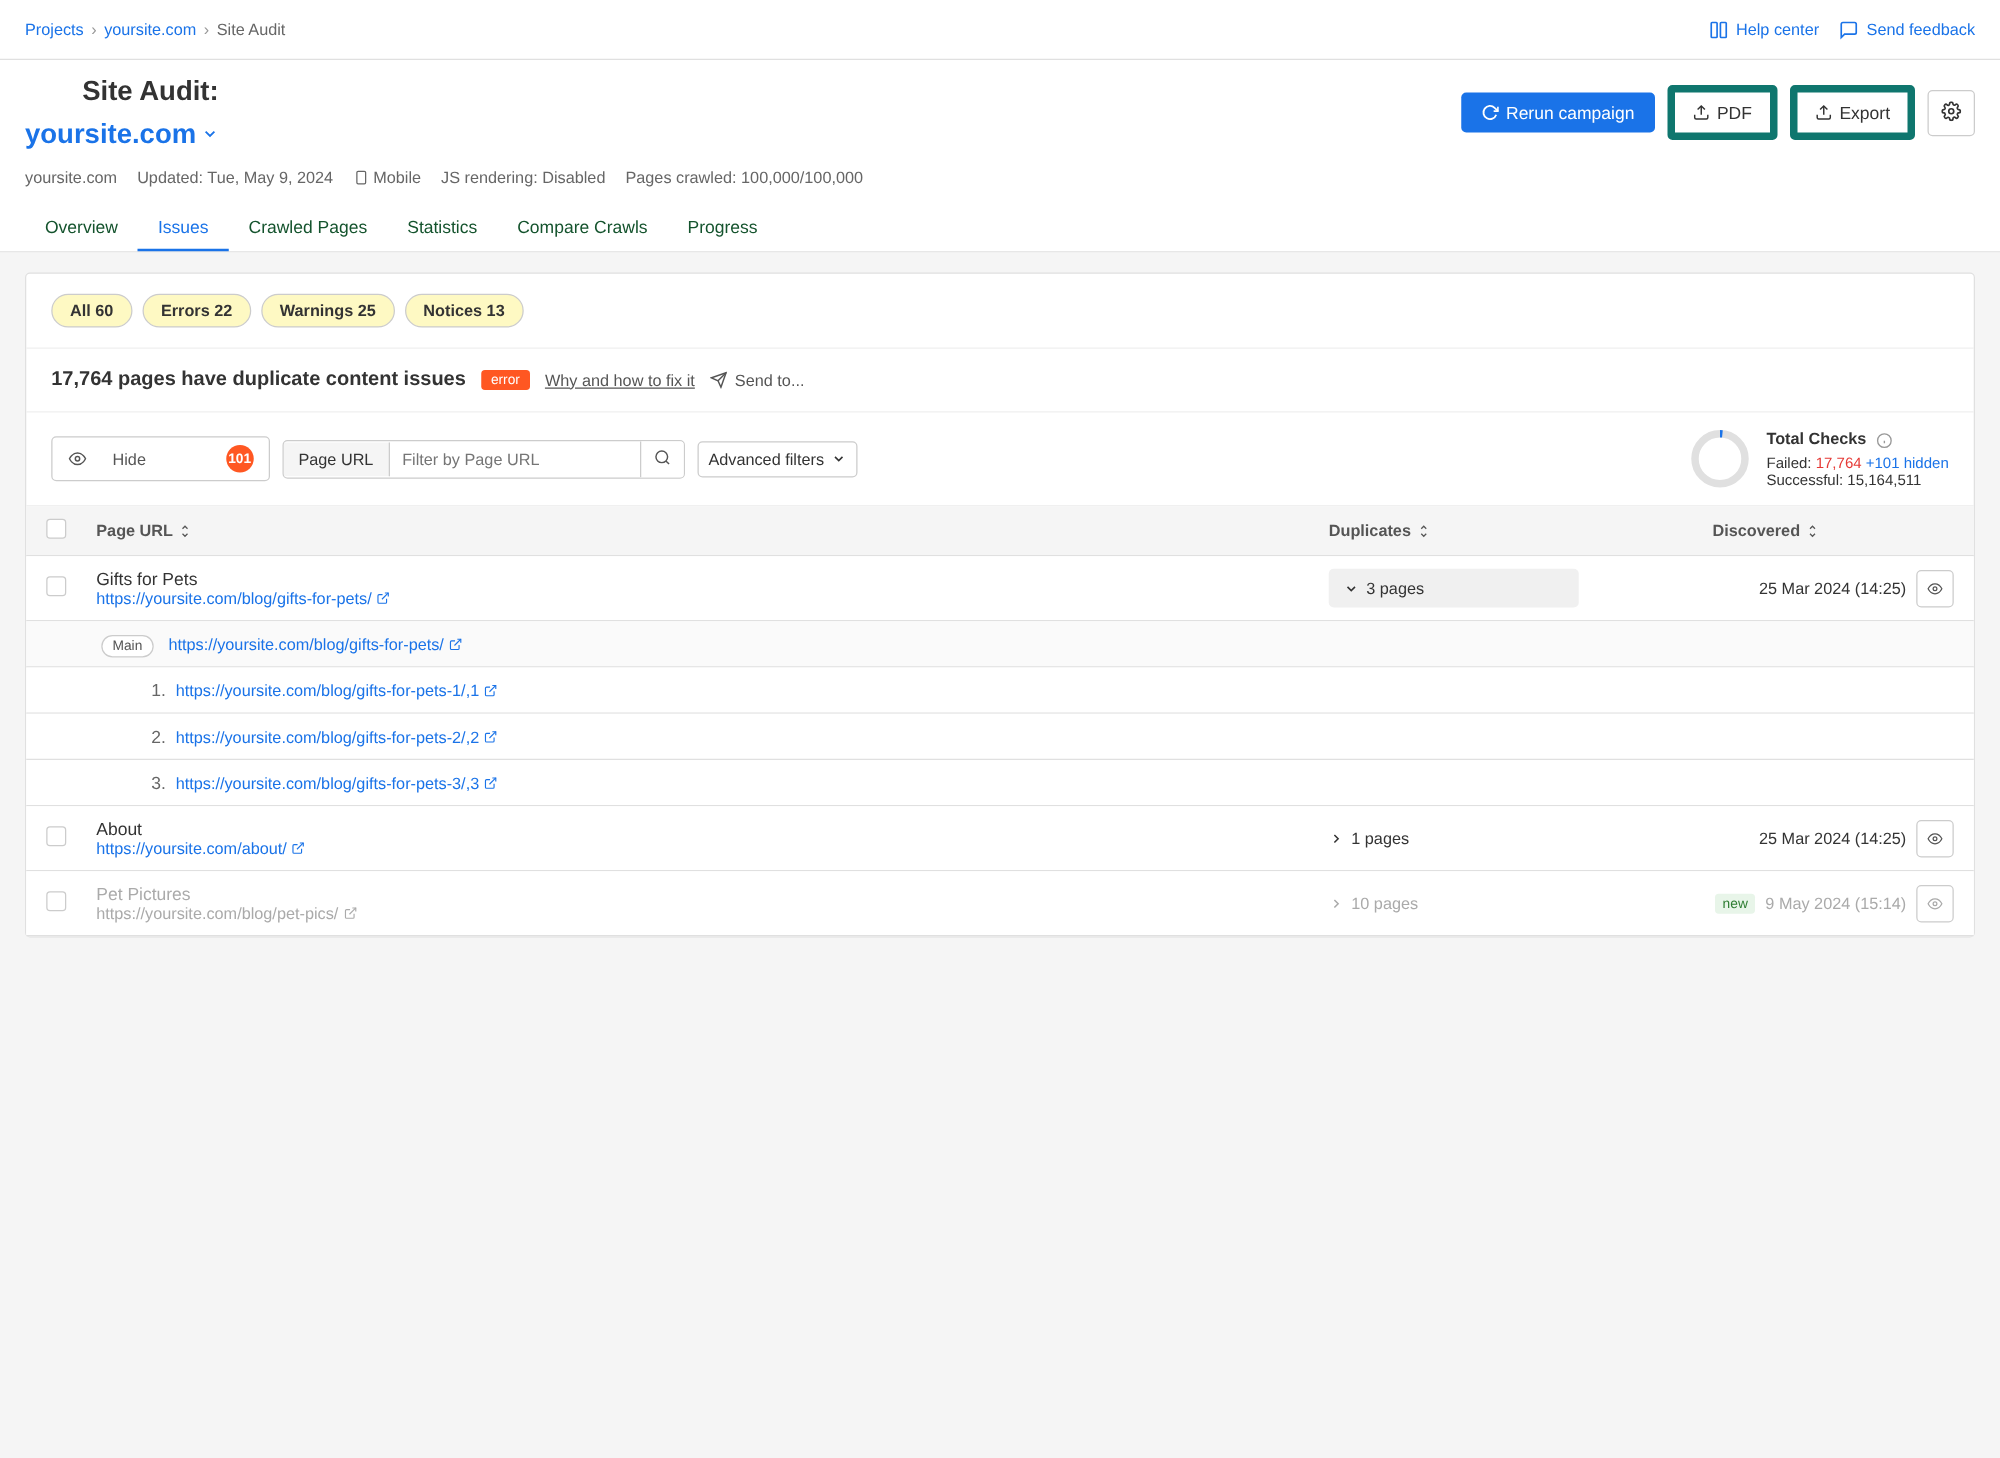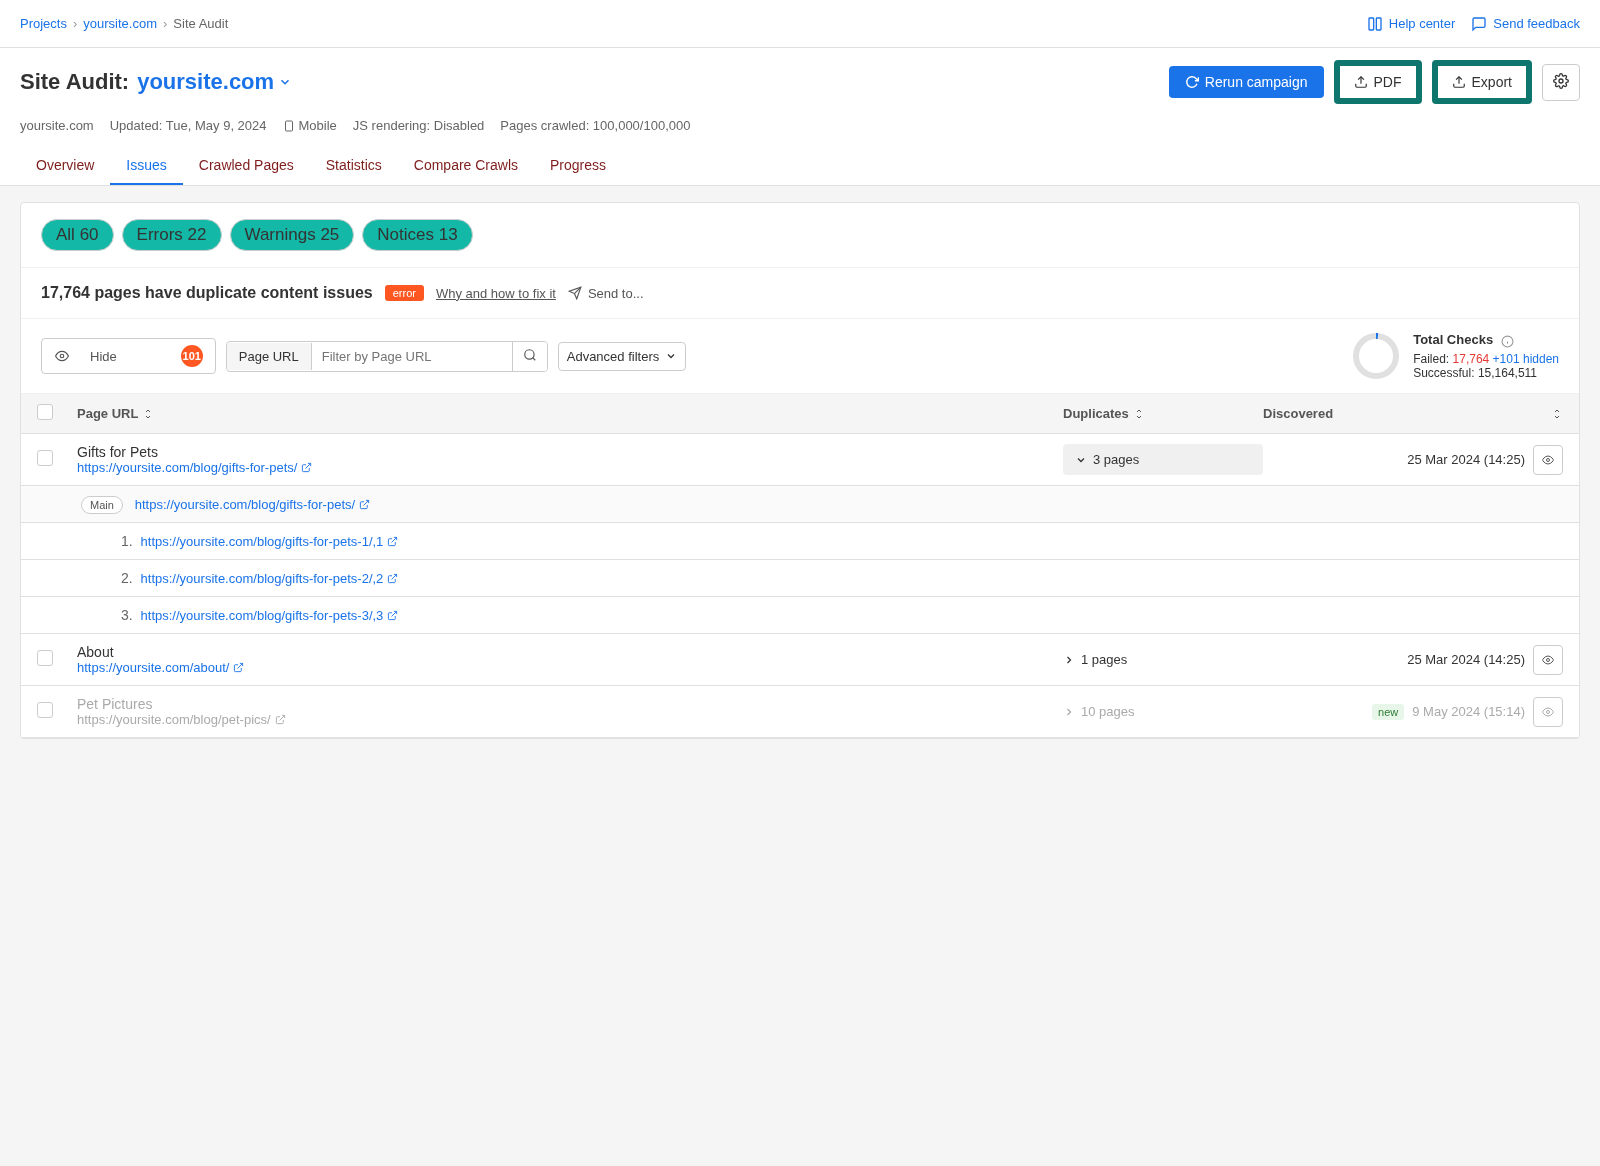--- a/index.html
+++ b/index.html
@@ -7,39 +7,39 @@
 
     .top-bar { background: #fff; border-bottom: 1px solid #e0e0e0; padding: 0 20px; display: flex; align-items: center; justify-content: space-between; height: 48px; }
     .breadcrumb { display: flex; align-items: center; gap: 6px; color: #666; font-size: 13px; }
     .breadcrumb span { color: #666; }
     .breadcrumb .sep { color: #999; }
     .top-bar-right { display: flex; align-items: center; gap: 16px; }
     .help-link, .feedback-link { display: flex; align-items: center; gap: 6px; color: #1a73e8; font-size: 13px; text-decoration: none; cursor: pointer; }
 
     .header-area { background: #fff; padding: 12px 20px 0; border-bottom: 1px solid #e0e0e0; }
     .header-top { display: flex; align-items: center; justify-content: space-between; margin-bottom: 8px; }
-    .site-audit-title { font-size: 22px; font-weight: 600; color: #333; display: flex; align-items: flex-end; gap: 8px; }
+    .site-audit-title { font-size: 22px; font-weight: 600; color: #333; display: flex; align-items: flex-end; gap: 8px; flex-direction: column; }
     .site-name { color: #1a73e8; cursor: pointer; display: flex; align-items: center; gap: 4px; }
     .header-actions { display: flex; align-items: center; gap: 10px; }
     .btn-rerun { background: #1a73e8; color: #fff; border: none; padding: 8px 16px; border-radius: 4px; cursor: pointer; font-size: 14px; display: flex; align-items: center; gap: 6px; font-weight: 500; }
     .btn-pdf, .btn-export { background: #fff; color: #333; border: 6px solid #0f766e; padding: 8px 14px; border-radius: 4px; cursor: pointer; font-size: 14px; display: flex; align-items: center; gap: 6px; }
     .btn-settings { background: #fff; color: #333; border: 1px solid #ccc; padding: 8px 10px; border-radius: 4px; cursor: pointer; font-size: 14px; }
 
     .meta-info { display: flex; align-items: center; gap: 16px; font-size: 13px; color: #666; padding: 6px 0; }
 
     .nav-tabs { display: flex; gap: 0; margin-top: 8px; }
-    .nav-tab { padding: 10px 16px; cursor: pointer; font-size: 14px; color: #7f1d1d; border-bottom: 2px solid transparent; text-decoration: none; }
+    .nav-tab { padding: 10px 16px; cursor: pointer; font-size: 14px; color: #14532d; border-bottom: 2px solid transparent; text-decoration: none; }
     .nav-tab.active { color: #1a73e8; border-bottom: 2px solid #1a73e8; font-weight: 500; }
 
     .main-content { padding: 16px 20px; background: #f5f5f5; min-height: calc(1166px - 200px); }
 
     .issues-container { background: #fff; border: 1px solid #e0e0e0; border-radius: 4px; }
 
     .filter-row { padding: 16px 20px; display: flex; align-items: center; gap: 8px; border-bottom: 1px solid #f0f0f0; }
-    .filter-btn { border: 1px solid #ccc; border-radius: 20px; padding: 5px 14px; cursor: pointer; background: #14b8a6; font-size: 17px; color: #333; }
+    .filter-btn { border: 1px solid #ccc; border-radius: 20px; padding: 5px 14px; cursor: pointer; background: #fef9c3; font-size: 13px; color: #333; font-weight: bold; }
 
     .issue-header { padding: 16px 20px; display: flex; align-items: center; gap: 12px; border-bottom: 1px solid #f0f0f0; }
     .issue-title { font-size: 16px; font-weight: 700; color: #333; }
     .badge-error { background: #ff5722; color: #fff; font-size: 11px; padding: 2px 8px; border-radius: 3px; font-weight: 500; }
     .why-link { color: #555; font-size: 13px; text-decoration: underline; cursor: pointer; }
 
     .toolbar-row { padding: 12px 20px; display: flex; align-items: center; justify-content: space-between; border-bottom: 1px solid #f0f0f0; }
     .toolbar-left { display: flex; align-items: center; gap: 10px; }
     .hide-btn { display: flex; align-items: center; gap: 20px; border: 1px solid #ccc; border-radius: 4px; padding: 6px 12px; cursor: pointer; background: #fff; font-size: 13px; color: #555; }
     .hide-count { background: #ff5722; color: #fff; border-radius: 50%; width: 22px; height: 22px; display: flex; align-items: center; justify-content: center; font-size: 11px; font-weight: 700; margin-left: 44px; }
@@ -265,21 +265,21 @@
             <polyline points="16 8 12 4 8 8"></polyline>
           </svg>
       </div>
       <div class="col-sort">
         <span>Duplicates</span>
         <svg width="12" height="12" viewBox="0 0 24 24" fill="none" stroke="#555" stroke-width="2">
             <polyline points="8 16 12 20 16 16"></polyline>
             <polyline points="16 8 12 4 8 8"></polyline>
           </svg>
       </div>
-      <div class="col-sort" style="justify-content:space-between;">
+      <div class="col-sort" style="justify-content:center;">
         <span>Discovered</span>
         <svg width="12" height="12" viewBox="0 0 24 24" fill="none" stroke="#555" stroke-width="2">
             <polyline points="8 16 12 20 16 16"></polyline>
             <polyline points="16 8 12 4 8 8"></polyline>
           </svg>
       </div>
     </div>
 
     <div class="table-row-main">
       <div><input type="checkbox" class="checkbox" style=""></div>

